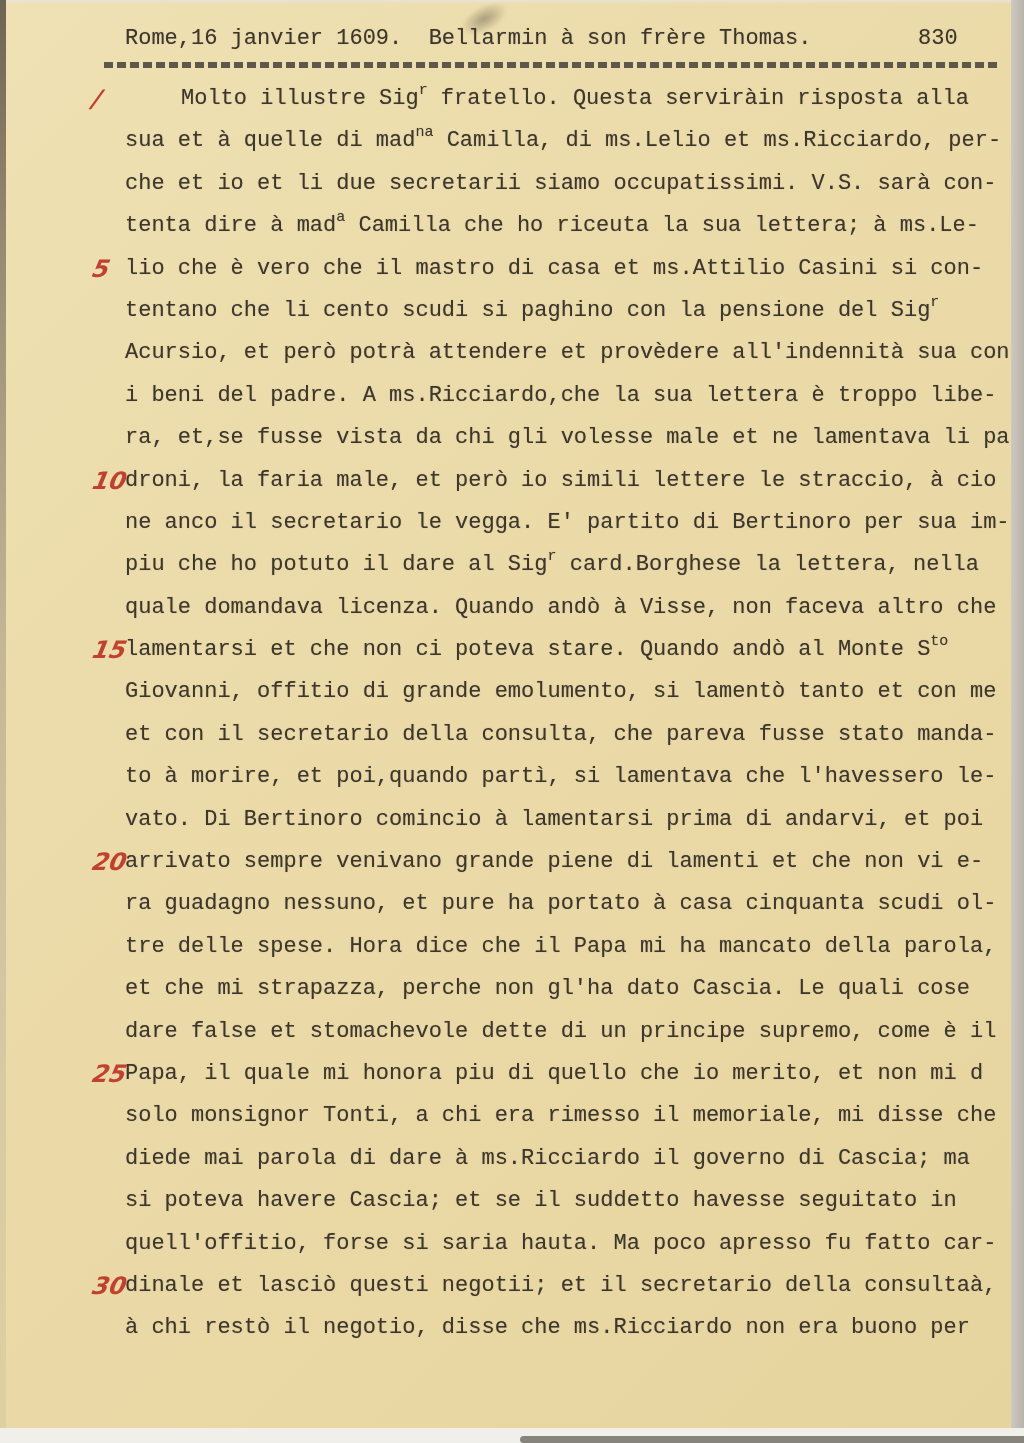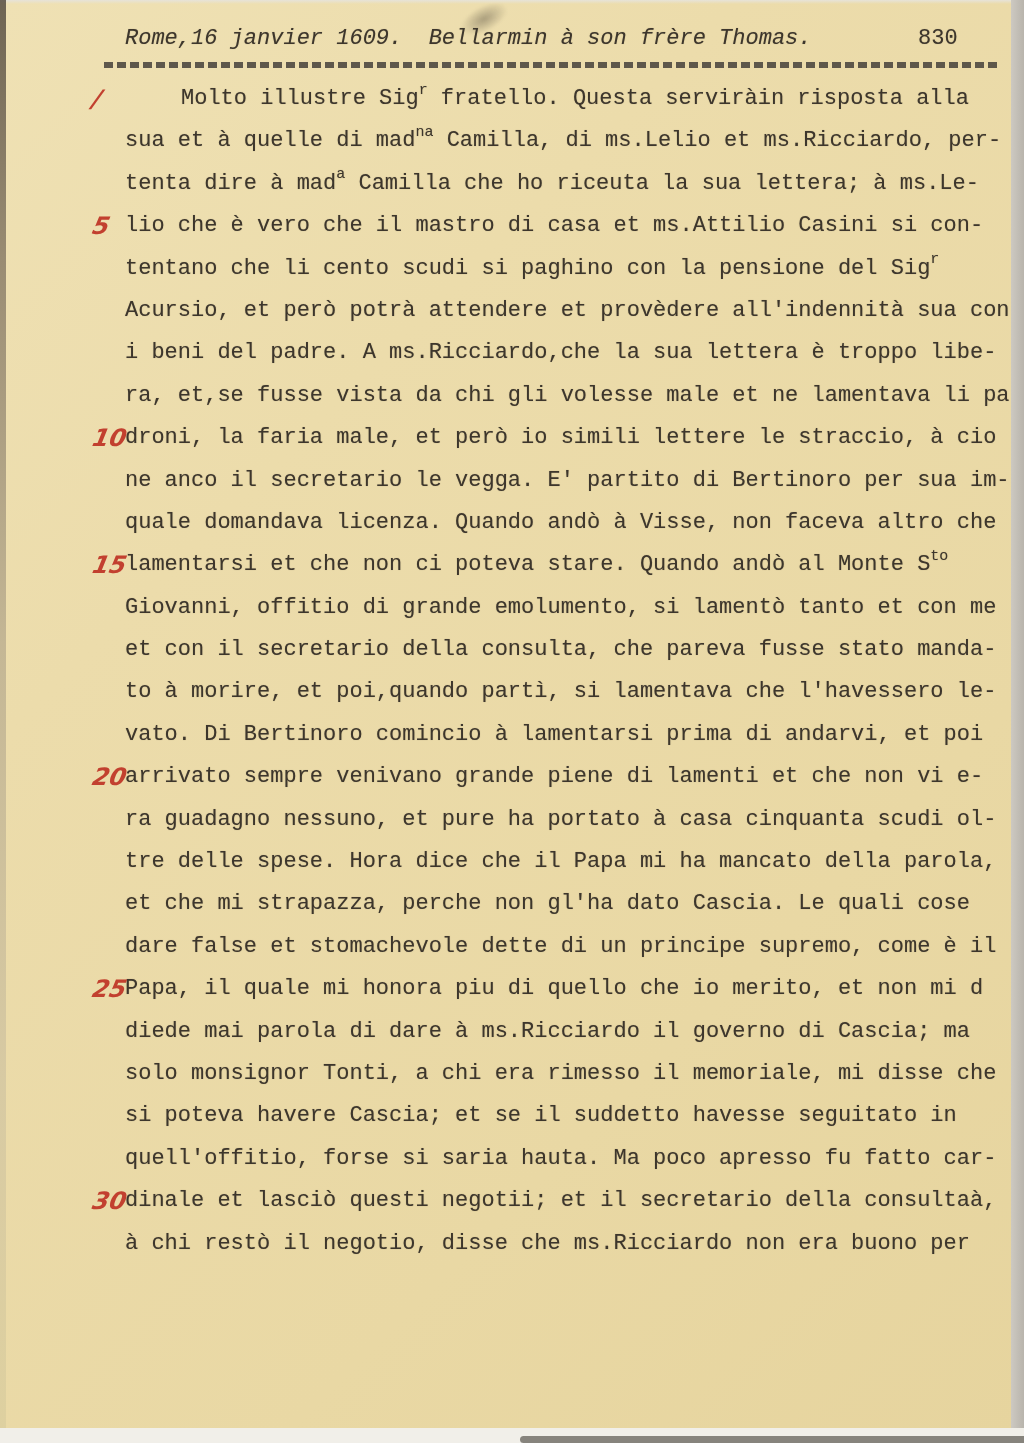--- a/index.html
+++ b/index.html
@@ -28,21 +28,20 @@
   .smudge{
     position:absolute;left:458px;top:6px;width:52px;height:26px;
     background:radial-gradient(ellipse at center,rgba(88,80,64,0.45),rgba(88,80,64,0) 70%);
     transform:rotate(-28deg);filter:blur(1px);
   }
   
   .header-row{
     position:absolute;left:125px;top:26px;right:40px;
     font-size:22px;color:#3d362c;white-space:pre;
     text-shadow:0 0 1px rgba(61,54,44,0.35);
-    font-style:italic;
   }
   .page-number{position:absolute;left:918px;top:26px;font-size:22px;color:#3d362c;
     text-shadow:0 0 1px rgba(61,54,44,0.35);}
   .rule{
     position:absolute;left:104px;top:62px;width:896px;height:6px;
     background:repeating-linear-gradient(to right,#45403a 0px,#45403a 9px,rgba(0,0,0,0) 9px,rgba(0,0,0,0) 13px);
     opacity:.85;
   }
   
   .letter-body{
@@ -68,42 +67,44 @@
 
   <div class="header-row">Rome,16 janvier 1609.  Bellarmin à son frère Thomas.</div>
 
   <div class="page-number">830</div>
 
   <div class="rule"></div>
 
   <div class="letter-body">
       <div class="line indent"><span class="marker">/</span><span class="text">Molto illustre Sig<sup>r</sup> fratello. Questa serviràin risposta alla</span></div>
       <div class="line"><span class="text">sua et à quelle di mad<sup>na</sup> Camilla, di ms.Lelio et ms.Ricciardo, per-</span></div>
+      <div class="line"><span class="text">che et io et li due secretarii siamo occupatissimi. V.S. sarà con-</span></div>
       <div class="line"><span class="text">tenta dire à mad<sup>a</sup> Camilla che ho riceuta la sua lettera; à ms.Le-</span></div>
       <div class="line"><span class="marker">5</span><span class="text">lio che è vero che il mastro di casa et ms.Attilio Casini si con-</span></div>
       <div class="line"><span class="text">tentano che li cento scudi si paghino con la pensione del Sig<sup>r</sup></span></div>
       <div class="line"><span class="text">Acursio, et però potrà attendere et provèdere all'indennità sua con</span></div>
       <div class="line"><span class="text">i beni del padre. A ms.Ricciardo,che la sua lettera è troppo libe-</span></div>
       <div class="line"><span class="text">ra, et,se fusse vista da chi gli volesse male et ne lamentava li pa-</span></div>
       <div class="line"><span class="marker">10</span><span class="text">droni, la faria male, et però io simili lettere le straccio, à cio</span></div>
       <div class="line"><span class="text">ne anco il secretario le vegga. E' partito di Bertinoro per sua im-</span></div>
+      <div class="line"><span class="text">piu che ho potuto il dare al Sig<sup>r</sup> card.Borghese la lettera, nella</span></div>
       <div class="line"><span class="text">quale domandava licenza. Quando andò à Visse, non faceva altro che</span></div>
       <div class="line"><span class="marker">15</span><span class="text">lamentarsi et che non ci poteva stare. Quando andò al Monte S<sup>to</sup></span></div>
       <div class="line"><span class="text">Giovanni, offitio di grande emolumento, si lamentò tanto et con me</span></div>
       <div class="line"><span class="text">et con il secretario della consulta, che pareva fusse stato manda-</span></div>
       <div class="line"><span class="text">to à morire, et poi,quando partì, si lamentava che l'havessero le-</span></div>
       <div class="line"><span class="text">vato. Di Bertinoro comincio à lamentarsi prima di andarvi, et poi</span></div>
       <div class="line"><span class="marker">20</span><span class="text">arrivato sempre venivano grande piene di lamenti et che non vi e-</span></div>
       <div class="line"><span class="text">ra guadagno nessuno, et pure ha portato à casa cinquanta scudi ol-</span></div>
       <div class="line"><span class="text">tre delle spese. Hora dice che il Papa mi ha mancato della parola,</span></div>
       <div class="line"><span class="text">et che mi strapazza, perche non gl'ha dato Cascia. Le quali cose</span></div>
       <div class="line"><span class="text">dare false et stomachevole dette di un principe supremo, come è il</span></div>
       <div class="line"><span class="marker">25</span><span class="text">Papa, il quale mi honora piu di quello che io merito, et non mi d</span></div>
+      <div class="line"><span class="text">solo monsignor Tonti, a chi era rimesso il memoriale, mi disse che</span></div>
       <div class="line"><span class="text">diede mai parola di dare à ms.Ricciardo il governo di Cascia; ma</span></div>
-      <div class="line"><span class="text">solo monsignor Tonti, a chi era rimesso il memoriale, mi disse che</span></div>
       <div class="line"><span class="text">si poteva havere Cascia; et se il suddetto havesse seguitato in</span></div>
       <div class="line"><span class="text">quell'offitio, forse si saria hauta. Ma poco apresso fu fatto car-</span></div>
       <div class="line"><span class="marker">30</span><span class="text">dinale et lasciò questi negotii; et il secretario della consultaà,</span></div>
       <div class="line"><span class="text">à chi restò il negotio, disse che ms.Ricciardo non era buono per</span></div>
     </div>
 </div>
 
 <div class="edge-top"></div>
 <div class="edge-left"></div>
 <div class="edge-right"></div>

